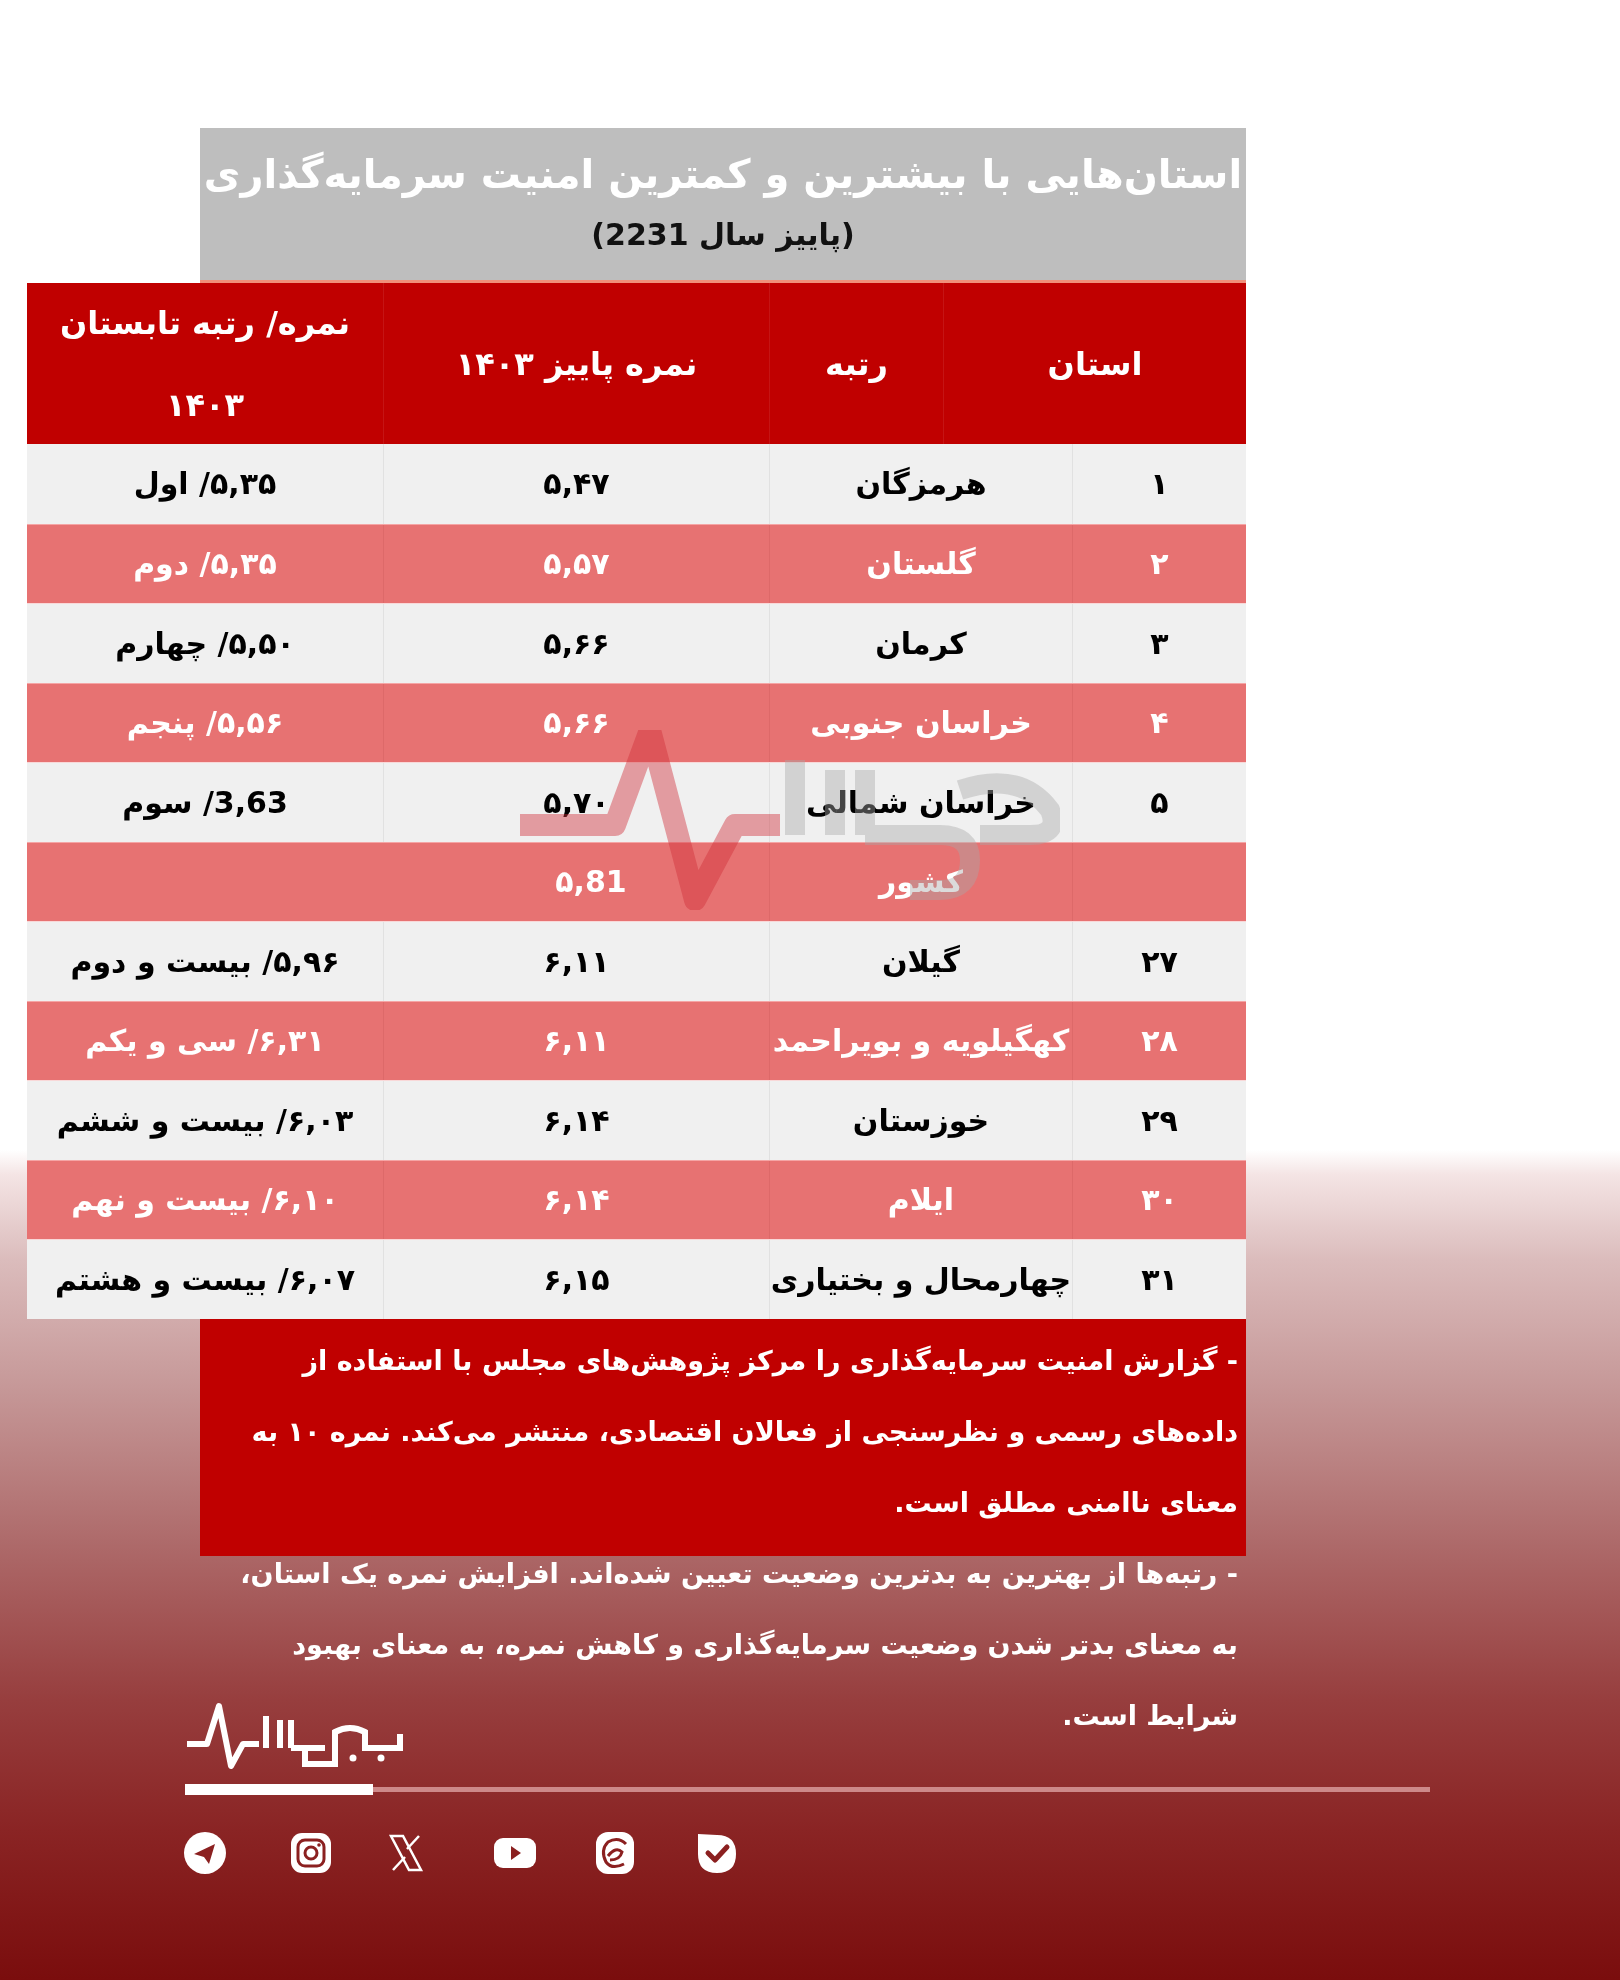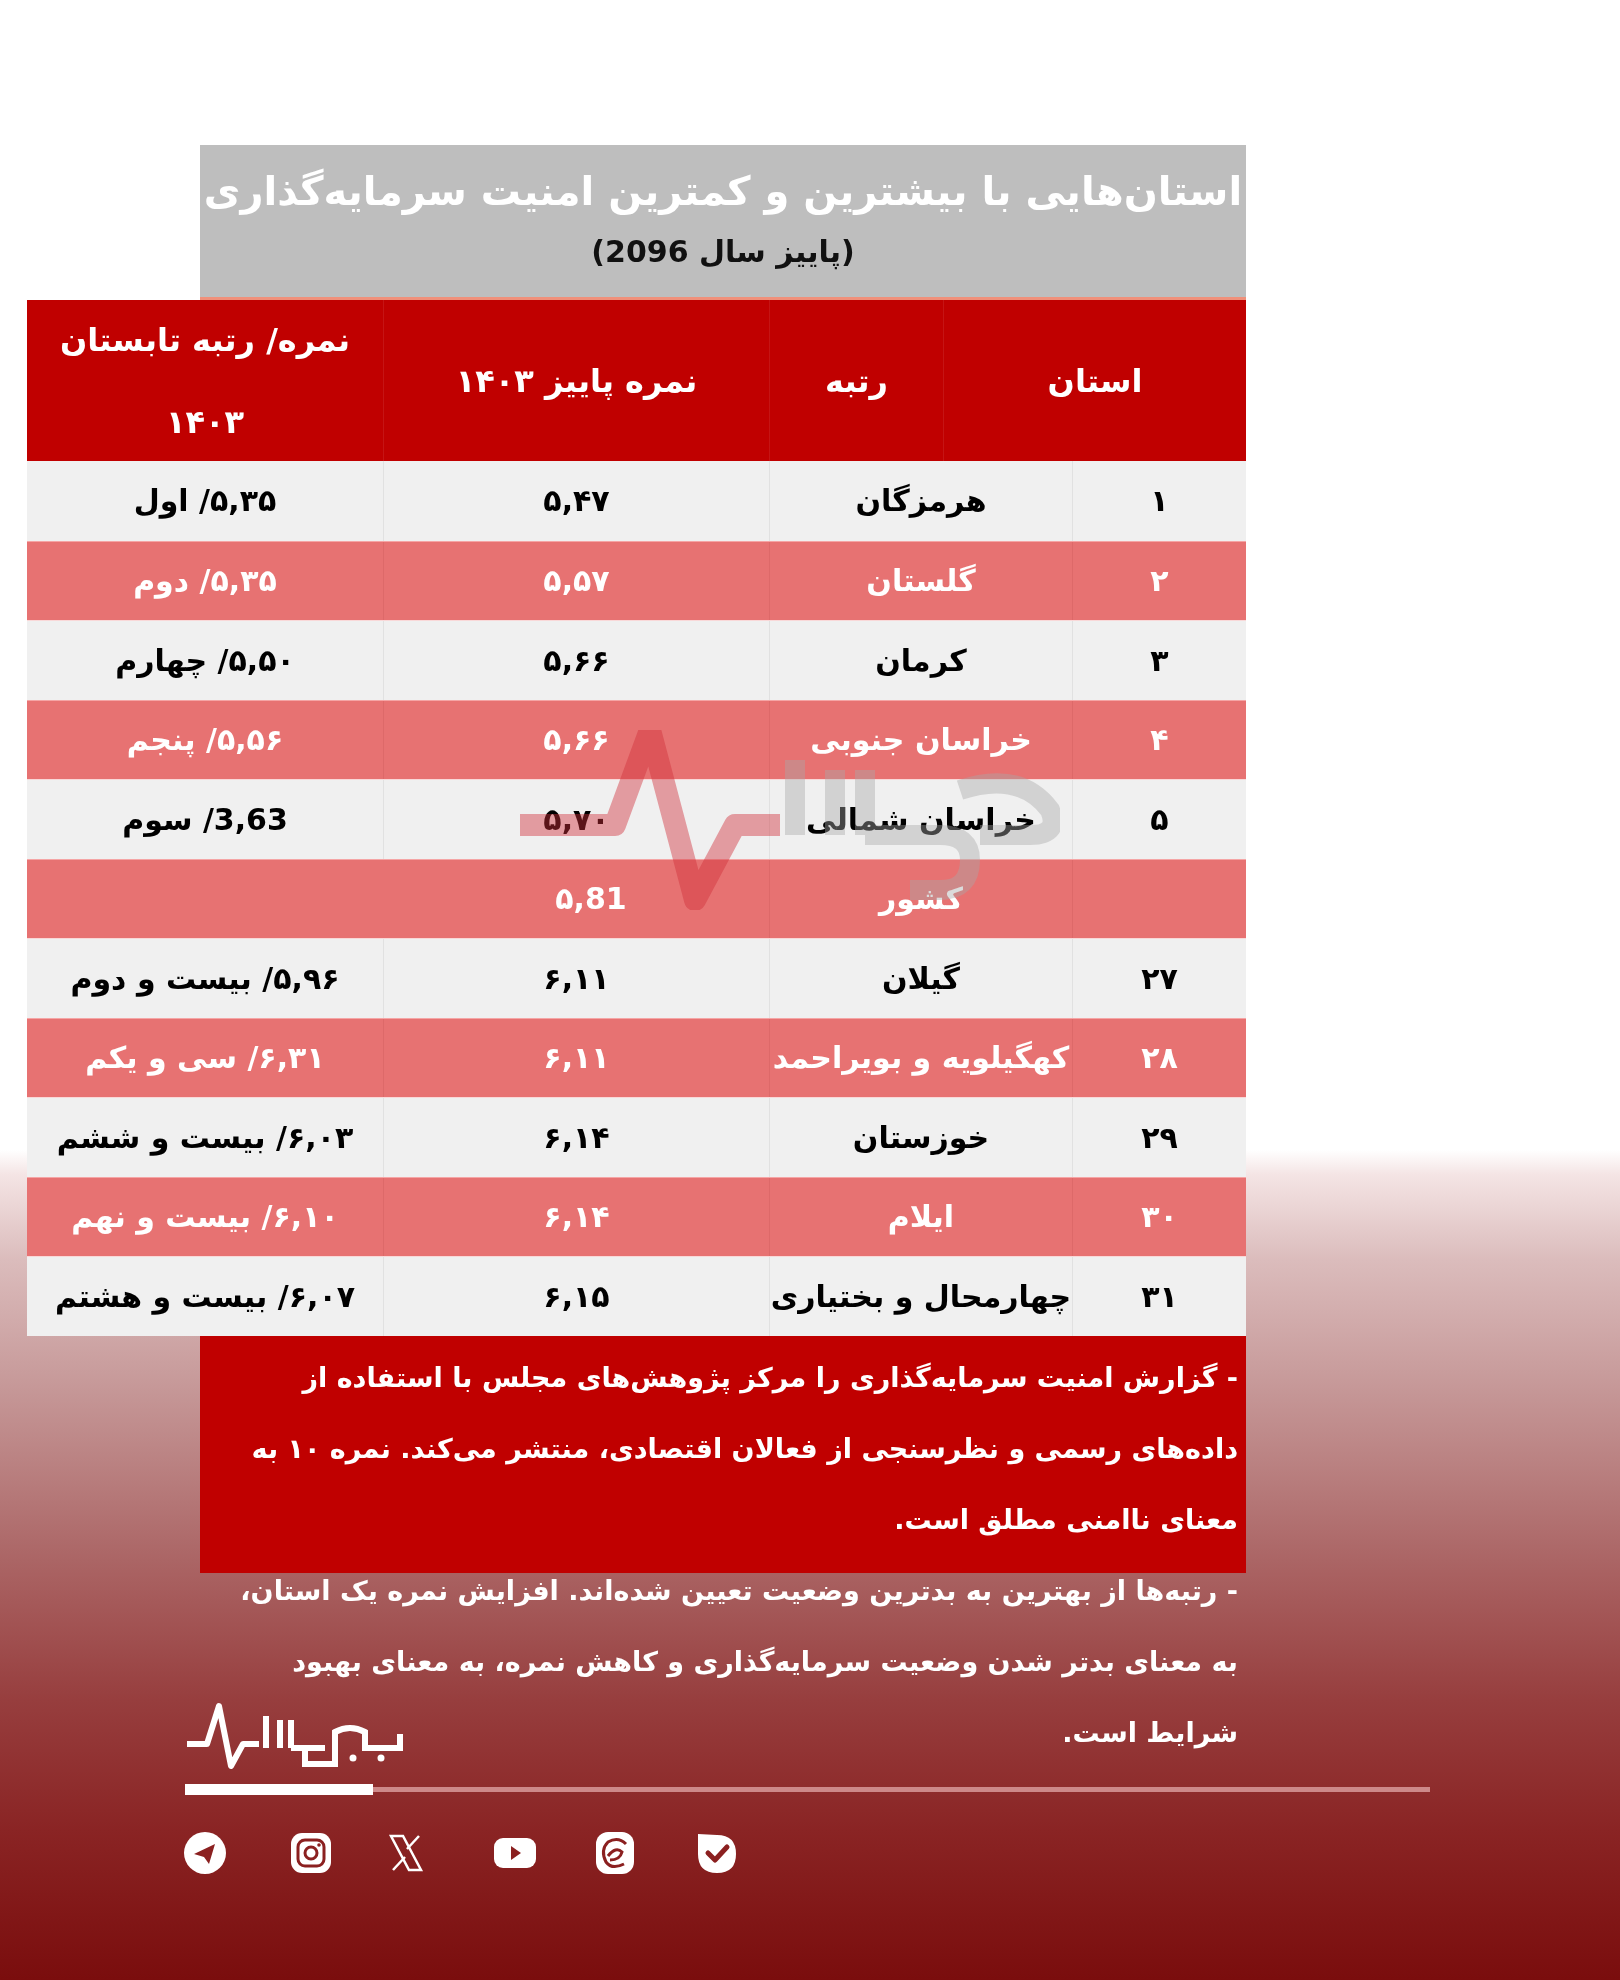--- a/index.html
+++ b/index.html
@@ -13,21 +13,21 @@
         #dbbcbc 1260px,
         #c79a9a 1380px,
         #ab6565 1560px,
         #973e3e 1700px,
         #8a2424 1830px,
         #7a0d0d 1980px);
     }
 
     .table-wrap {
       position: absolute;
-      left: 200px; top: 145px;
+      left: 200px; top: 128px;
       width: 1046px;
     }
     .title-block {
       height: 152px;
       background: #bebebe;
       text-align: center;
       padding-top: 18px;
     }
     .title-main {
       color: #ffffff;
@@ -133,21 +133,21 @@
       cursor: pointer;
     }
     .social svg { width: 46px; height: 46px; }
   </style>
 </head>
 <body>
 
 <div class="table-wrap">
   <div class="title-block">
     <div class="title-main">استان‌هایی با بیشترین و کمترین امنیت سرمایه‌گذاری</div>
-    <div class="title-sub">(پاییز سال 2096)</div>
+    <div class="title-sub">(پاییز سال 2231)</div>
   </div>
   <div class="title-rule"></div>
 
   <div class="grid-row header-row">
     <div class="cell c-prov">استان</div>
     <div class="cell c-rank">رتبه</div>
     <div class="cell c-aut">نمره پاییز ۱۴۰۳</div>
     <div class="cell c-sum" style="flex-direction:column;">
       <span>نمره/ رتبه تابستان</span>
       <span>۱۴۰۳</span>

